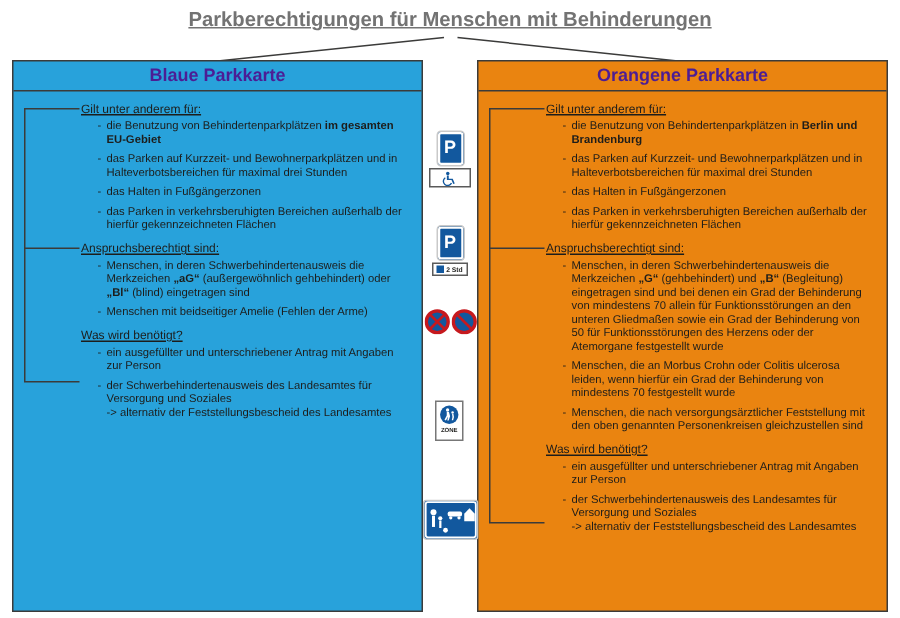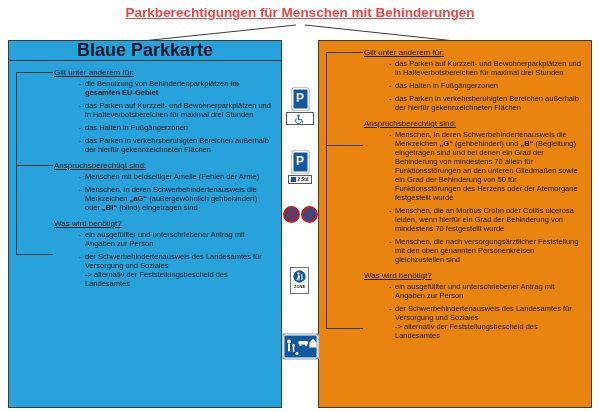--- a/index.html
+++ b/index.html
@@ -1,36 +1,36 @@
 <!DOCTYPE html>
 <html><head>
 <meta charset="utf-8">
 <style>
   html,body{margin:0;padding:0;background:#fff;}
   #page{position:relative;width:600px;height:412px;background:#fff;
         font-family:"Liberation Sans",sans-serif;color:#1d1d1b;overflow:hidden;}
 
   .title{position:absolute;top:5px;left:0;width:100%;text-align:center;
-         font-size:13.5px;font-weight:bold;text-decoration:underline;color:#ef4444;}
+         font-size:13.5px;font-weight:bold;text-decoration:underline;color:#737373;}
 
   #connector-svg{position:absolute;top:0;left:0;}
 
   .panel{position:absolute;top:40px;width:274px;height:368px;
          border:1.5px solid #3b3b3a;box-sizing:border-box;}
   .panel.blue{left:8px;background:#28a2db;}
   .panel.orange{left:318px;background:#ea8410;}
-  .panel-header{height:19px;line-height:19px;text-align:center;color:#0f172a;
-                font-size:18px;font-weight:bold;border-bottom:1.5px solid #3b3b3a;}
+  .panel-header{height:19px;line-height:19px;text-align:center;color:#4c1d95;
+                font-size:12px;font-weight:bold;border-bottom:1.5px solid #3b3b3a;}
   .panel-body{position:relative;height:calc(100% - 20.5px);box-sizing:border-box;
               padding:7px 9px 0 45px;overflow:hidden;}
 
   .sec-heading{font-size:8px;font-weight:normal;text-decoration:underline;
                line-height:9px;margin-bottom:2px;}
   .section + .section{margin-top:7px;}
-  .item{position:relative;margin-left:25px;margin-bottom:4px;padding-left:6px;
+  .item{position:relative;margin-left:11px;margin-bottom:4px;padding-left:6px;
         font-size:7.5px;line-height:9px;white-space:pre-wrap;}
   .item::before{content:"-";position:absolute;left:0;top:0;}
   .item .b{font-weight:bold;}
 
   .vline{position:absolute;left:7px;width:1px;background:#3b3b3a;}
   .tick{position:absolute;left:7px;width:37px;height:1px;background:#3b3b3a;}
 
   
   #strip{position:absolute;left:282px;top:40px;width:36px;height:368px;background:#fff;}
   .sign-stack{position:absolute;left:0;width:36px;display:flex;flex-direction:column;
@@ -67,40 +67,42 @@
     <div class="panel-body">
         <div class="section">
           <div class="sec-heading">Gilt unter anderem für:</div>
           <div class="item"><span>die Benutzung von Behindertenparkplätzen </span><span class="b">im gesamten EU-Gebiet</span></div>
           <div class="item"><span>das Parken auf Kurzzeit- und Bewohnerparkplätzen und in Halteverbotsbereichen für maximal drei Stunden</span></div>
           <div class="item"><span>das Halten in Fußgängerzonen</span></div>
           <div class="item"><span>das Parken in verkehrsberuhigten Bereichen außerhalb der hierfür gekennzeichneten Flächen</span></div>
         </div>
         <div class="section">
           <div class="sec-heading">Anspruchsberechtigt sind:</div>
+          <div class="item"><span>Menschen, in deren Schwerbehindertenausweis die Merkzeichen </span><span class="b">„aG“</span><span> (außergewöhnlich gehbehindert) oder </span><span class="b">„Bl“</span><span> (blind) eingetragen sind</span></div>
           <div class="item"><span>Menschen mit beidseitiger Amelie (Fehlen der Arme)</span></div>
-          <div class="item"><span>Menschen, in deren Schwerbehindertenausweis die Merkzeichen </span><span class="b">„aG“</span><span> (außergewöhnlich gehbehindert) oder </span><span class="b">„Bl“</span><span> (blind) eingetragen sind</span></div>
         </div>
         <div class="section">
           <div class="sec-heading">Was wird benötigt?</div>
           <div class="item"><span>ein ausgefüllter und unterschriebener Antrag mit Angaben zur Person</span></div>
           <div class="item"><span>der Schwerbehindertenausweis des Landesamtes für Versorgung und Soziales
 -&gt; alternativ der Feststellungsbescheid des Landesamtes</span></div>
         </div>
         <div class="vline" style="top: 11px; height: 182px;"></div>
         <div class="tick" style="top: 11px;"></div>
         <div class="tick" style="top: 104px;"></div>
         <div class="tick" style="top: 193px;"></div>
       </div>
   </div>
 
   <div class="panel orange">
+    <div class="panel-header">Orangene Parkkarte</div>
     <div class="panel-body">
         <div class="section">
           <div class="sec-heading">Gilt unter anderem für:</div>
+          <div class="item"><span>die Benutzung von Behindertenparkplätzen in </span><span class="b">Berlin und Brandenburg</span></div>
           <div class="item"><span>das Parken auf Kurzzeit- und Bewohnerparkplätzen und in Halteverbotsbereichen für maximal drei Stunden</span></div>
           <div class="item"><span>das Halten in Fußgängerzonen</span></div>
           <div class="item"><span>das Parken in verkehrsberuhigten Bereichen außerhalb der hierfür gekennzeichneten Flächen</span></div>
         </div>
         <div class="section">
           <div class="sec-heading">Anspruchsberechtigt sind:</div>
           <div class="item"><span>Menschen, in deren Schwerbehindertenausweis die Merkzeichen </span><span class="b">„G“</span><span> (gehbehindert) und </span><span class="b">„B“</span><span> (Begleitung) eingetragen sind und bei denen ein Grad der Behinderung von mindestens 70 allein für Funktionsstörungen an den unteren Gliedmaßen sowie ein Grad der Behinderung von 50 für Funktionsstörungen des Herzens oder der Atemorgane festgestellt wurde</span></div>
           <div class="item"><span>Menschen, die an Morbus Crohn oder Colitis ulcerosa leiden, wenn hierfür ein Grad der Behinderung von mindestens 70 festgestellt wurde</span></div>
           <div class="item"><span>Menschen, die nach versorgungsärztlicher Feststellung mit den oben genannten Personenkreisen gleichzustellen sind</span></div>
         </div>

